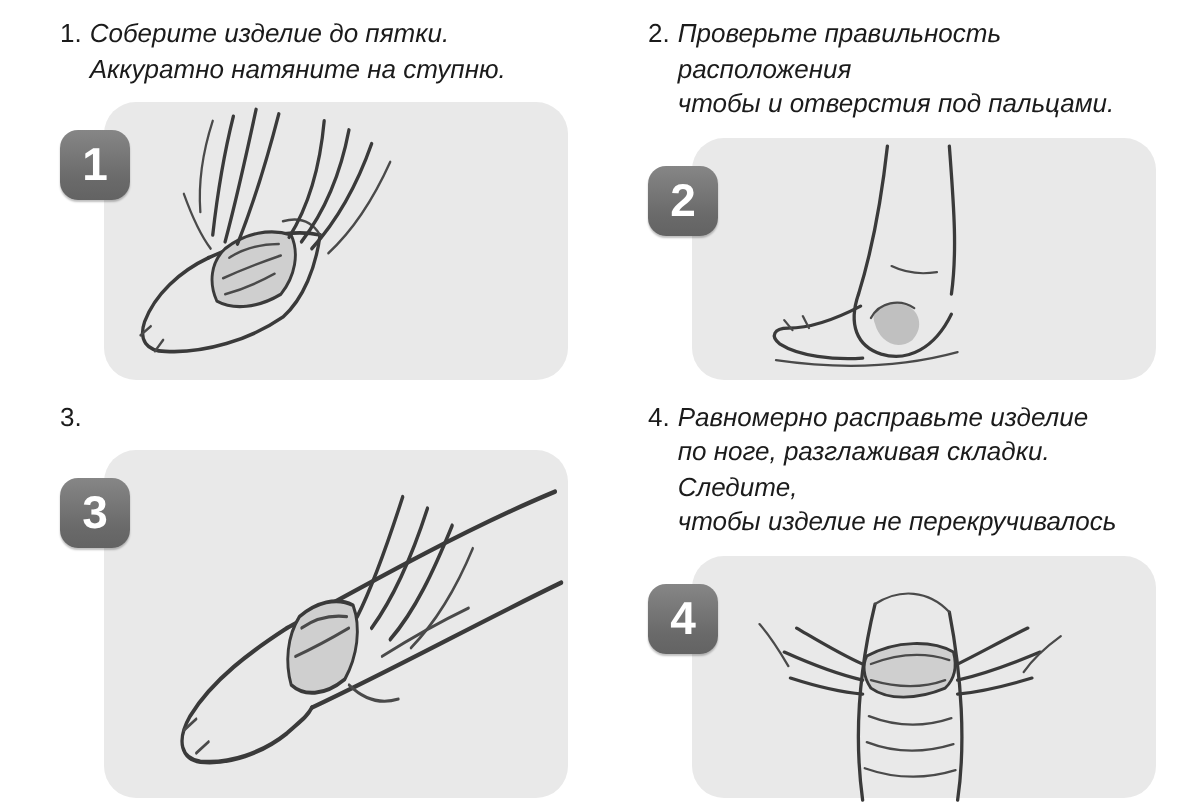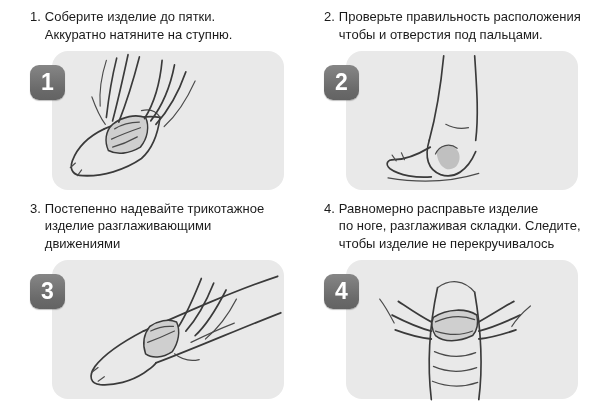--- a/index.html
+++ b/index.html
@@ -13,21 +13,21 @@
     row-gap: 8px;
     font-family: "Liberation Sans", "DejaVu Sans", sans-serif;
     color: #1b1b1b;
   }
   .step { display: flex; flex-direction: column; gap: 6px; min-width: 0; }
   .caption {
     margin: 0; display: flex; gap: 4px;
     font-size: 13px; line-height: 1.35; font-weight: 400;
   }
   .caption .num { flex: 0 0 auto; }
-  .caption .txt { white-space: pre-line; }
+  .caption .txt { white-space: pre-line; font-style: italic; }
   .art { position: relative; flex: 1 1 auto; min-height: 112px; }
   .panel-bg {
     position: absolute; left: 22px; right: 4px; top: 2px; bottom: 2px;
     background: #e9e9e9; border-radius: 16px;
   }
   .badge {
     position: absolute; left: 0; top: 16px;
     width: 35px; height: 35px; border-radius: 9px;
     background: linear-gradient(180deg, #868686 0%, #6a6a6a 70%, #636363 100%);
     color: #ffffff; font-size: 23px; font-weight: 700;
@@ -103,23 +103,20 @@
         <path class="shade" d="M110,95 C107,87 115,83 123,85 C132,87 134,97 128,103 C120,109 112,103 110,95 Z"></path>
         <path class="ln-thin" d="M108,92 C112,84 122,82 129,87"></path>
       </svg>
       <span class="badge">2</span>
     </div>
   </section>
 
   <section class="step">
     <p class="caption">
       <span class="num">3.</span>
-      <span class="txt">Постепенно надевайте трикотажное
-изделие разглаживающими
-движениями</span>
     </p>
     <div class="art">
       <div class="panel-bg"></div>
       <svg viewBox="0 0 250 125" preserveAspectRatio="none">
 
         <path class="ln" d="M240,16 C200,28 155,46 110,64"></path>
         <path class="ln" d="M243,48 C203,62 163,78 122,92"></path>
 
         <path class="ln" d="M110,64 C93,72 74,82 63,95 C56,104 59,110 68,111 C82,112 98,108 110,101 C116,97 120,95 122,92"></path>
         <path class="ln-thin" d="M66,96 l-6,4 M72,104 l-6,4"></path>

